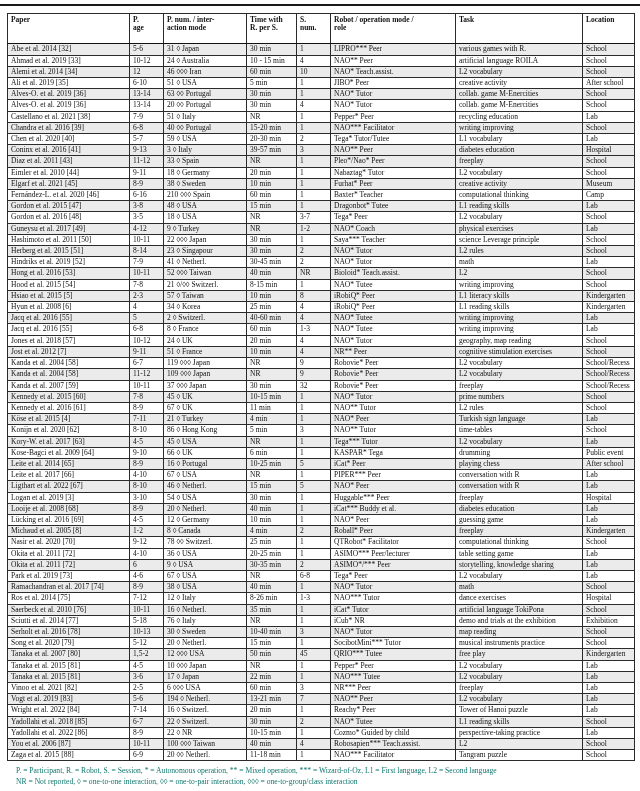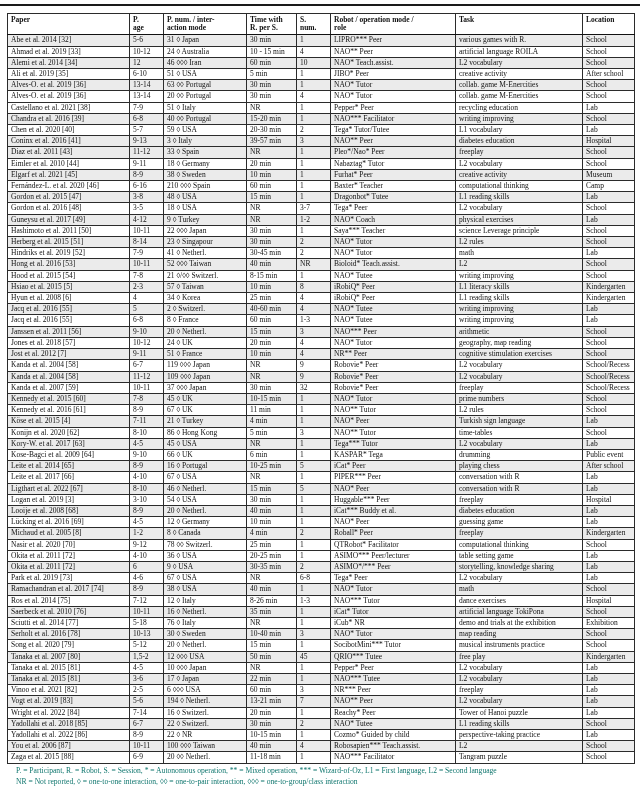--- a/index.html
+++ b/index.html
@@ -43,21 +43,21 @@
     vertical-align: top;
     white-space: nowrap;
     overflow: hidden;
     color: #111111;
   }
   .review-table th {
     font-weight: bold;
     white-space: pre-line;
     border-bottom: 1.2px solid #111111;
     padding-top: 2px;
-    padding-bottom: 2px;
+    padding-bottom: 11px;
   }
   .review-table tbody tr.odd td {
     background: #ebebeb;
   }
   .review-table tbody tr.even td {
     background: #ffffff;
   }
   col.c-paper    { width: 122px; }
   col.c-age      { width: 34px; }
   col.c-pnum     { width: 83px; }
@@ -367,30 +367,20 @@
         <tr class="even">
           <td>Jacq et al. 2016 [55]</td>
           <td>6-8</td>
           <td>8 ◊ France</td>
           <td>60 min</td>
           <td>1-3</td>
           <td>NAO* Tutee</td>
           <td>writing improving</td>
           <td>Lab</td>
         </tr>
-        <tr class="odd">
-          <td>Janssen et al. 2011 [56]</td>
-          <td>9-10</td>
-          <td>20 ◊ Netherl.</td>
-          <td>15 min</td>
-          <td>3</td>
-          <td>NAO*** Peer</td>
-          <td>arithmetic</td>
-          <td>School</td>
-        </tr>
         <tr class="even">
           <td>Jones et al. 2018 [57]</td>
           <td>10-12</td>
           <td>24 ◊ UK</td>
           <td>20 min</td>
           <td>4</td>
           <td>NAO* Tutor</td>
           <td>geography, map reading</td>
           <td>School</td>
         </tr>

